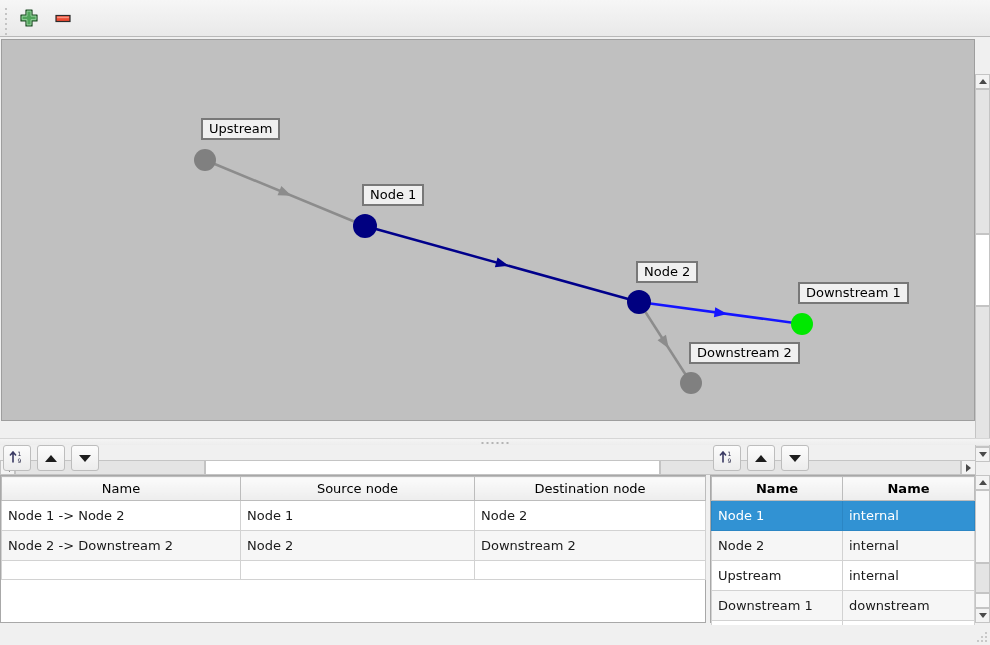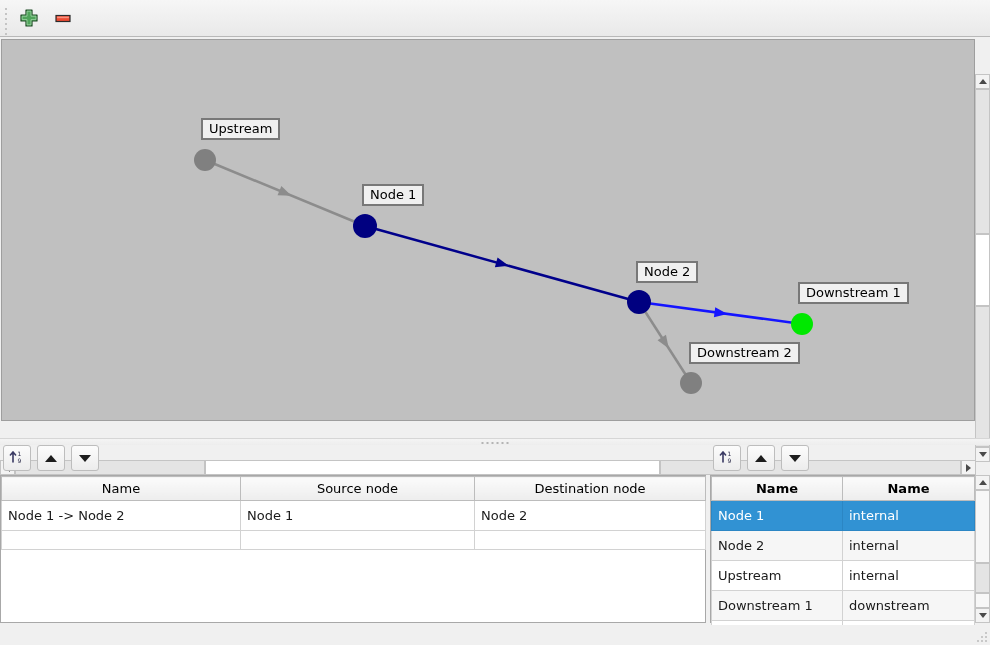--- a/index.html
+++ b/index.html
@@ -308,20 +308,25 @@
             <th>Source node</th>
             <th>Destination node</th>
           </tr>
         </thead>
       <tbody>
           <tr class="odd">
             <td>Node 1 -&gt; Node 2</td>
             <td>Node 1</td>
             <td>Node 2</td>
           </tr>
+          <tr class="even">
+            <td>Node 2 -&gt; Downstream 2</td>
+            <td>Node 2</td>
+            <td>Downstream 2</td>
+          </tr>
           <tr class="empty">
             <td>&nbsp;</td>
             <td>&nbsp;</td>
             <td>&nbsp;</td>
           </tr>
         </tbody>
     </table>
   </div>
 </div>
 

